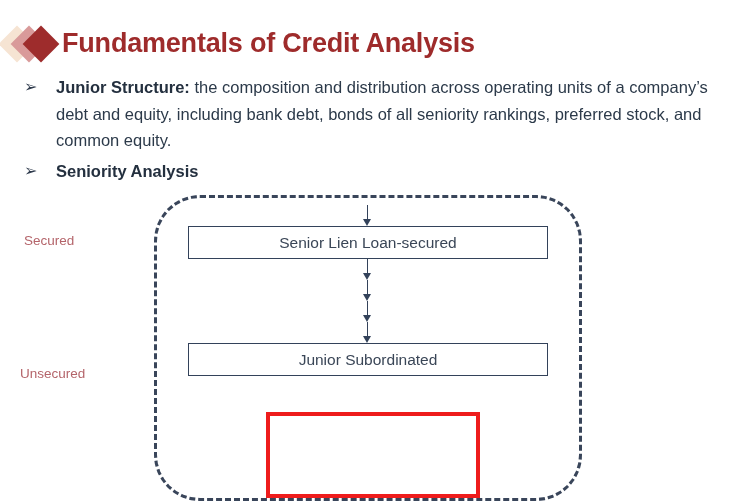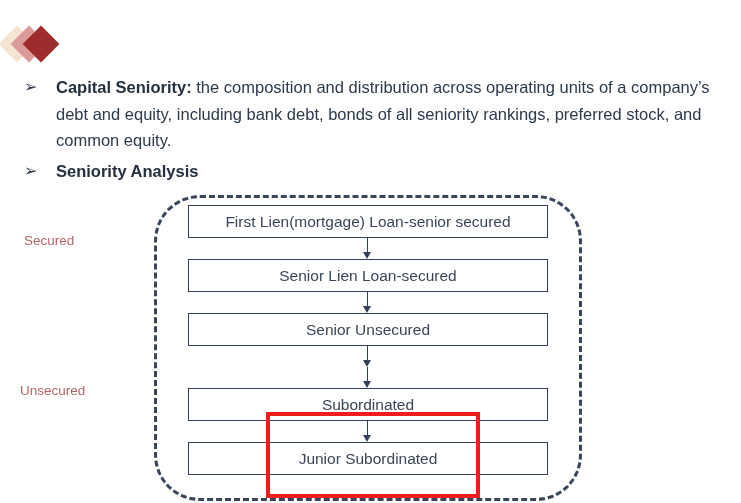--- a/index.html
+++ b/index.html
@@ -88,21 +88,21 @@
   }
 
   
   .side-label {
     position: absolute;
     font-size: 13.5px;
     color: #b4646a;
     white-space: nowrap;
   }
   .side-label.secured   { left: 24px; top: 233px; }
-  .side-label.unsecured { left: 20px; top: 383px; }
+  .side-label.unsecured { left: 20px; top: 366px; }
 
   
   .dashed-group {
     position: absolute;
     left: 154px;
     top: 195px;
     width: 428px;
     height: 306px;
     border: 3px dashed #39455a;
     border-radius: 46px;
@@ -173,67 +173,65 @@
 <body>
 
 <div id="slide">
 
   <div class="title-row">
     <div class="logo">
       <span class="dia d1"></span>
       <span class="dia d2"></span>
       <span class="dia d3"></span>
     </div>
+    <div class="slide-title">Fundamentals of Credit Analysis</div>
   </div>
 
   <div class="bullets">
 
     <div class="bullet">
       <span class="bullet-mark">➢</span>
-      <span class="bullet-text"><span class="lead">Capital Seniority:</span><span> the composition and distribution across operating units of a company’s debt and equity, including bank debt, bonds of all seniority rankings, preferred stock, and common equity.</span></span>
+      <span class="bullet-text"><span class="lead">Junior Structure:</span><span> the composition and distribution across operating units of a company’s debt and equity, including bank debt, bonds of all seniority rankings, preferred stock, and common equity.</span></span>
     </div>
 
     <div class="bullet">
       <span class="bullet-mark">➢</span>
       <span class="bullet-text"><span class="lead">Seniority Analysis</span></span>
     </div>
 
   </div>
 
   <div class="side-label secured">Secured</div>
   <div class="side-label unsecured">Unsecured</div>
 
   <div class="dashed-group"></div>
 
   <div class="flow">
 
-    <div class="flow-box">First Lien(mortgage) Loan-senior secured</div>
     <div class="connector">
       <span class="stem"></span>
       <span class="head"></span>
     </div>
 
     <div class="flow-box">Senior Lien Loan-secured</div>
     <div class="connector">
       <span class="stem"></span>
       <span class="head"></span>
     </div>
 
-    <div class="flow-box">Senior Unsecured</div>
-    <div class="connector">
-      <span class="stem"></span>
-      <span class="head"></span>
-    </div>
-
-    <div class="connector">
-      <span class="stem"></span>
-      <span class="head"></span>
-    </div>
-
-    <div class="flow-box">Subordinated</div>
+    <div class="connector">
+      <span class="stem"></span>
+      <span class="head"></span>
+    </div>
+
+    <div class="connector">
+      <span class="stem"></span>
+      <span class="head"></span>
+    </div>
+
     <div class="connector">
       <span class="stem"></span>
       <span class="head"></span>
     </div>
 
     <div class="flow-box">Junior Subordinated</div>
 
   </div>
 
   <div class="red-highlight"></div>

